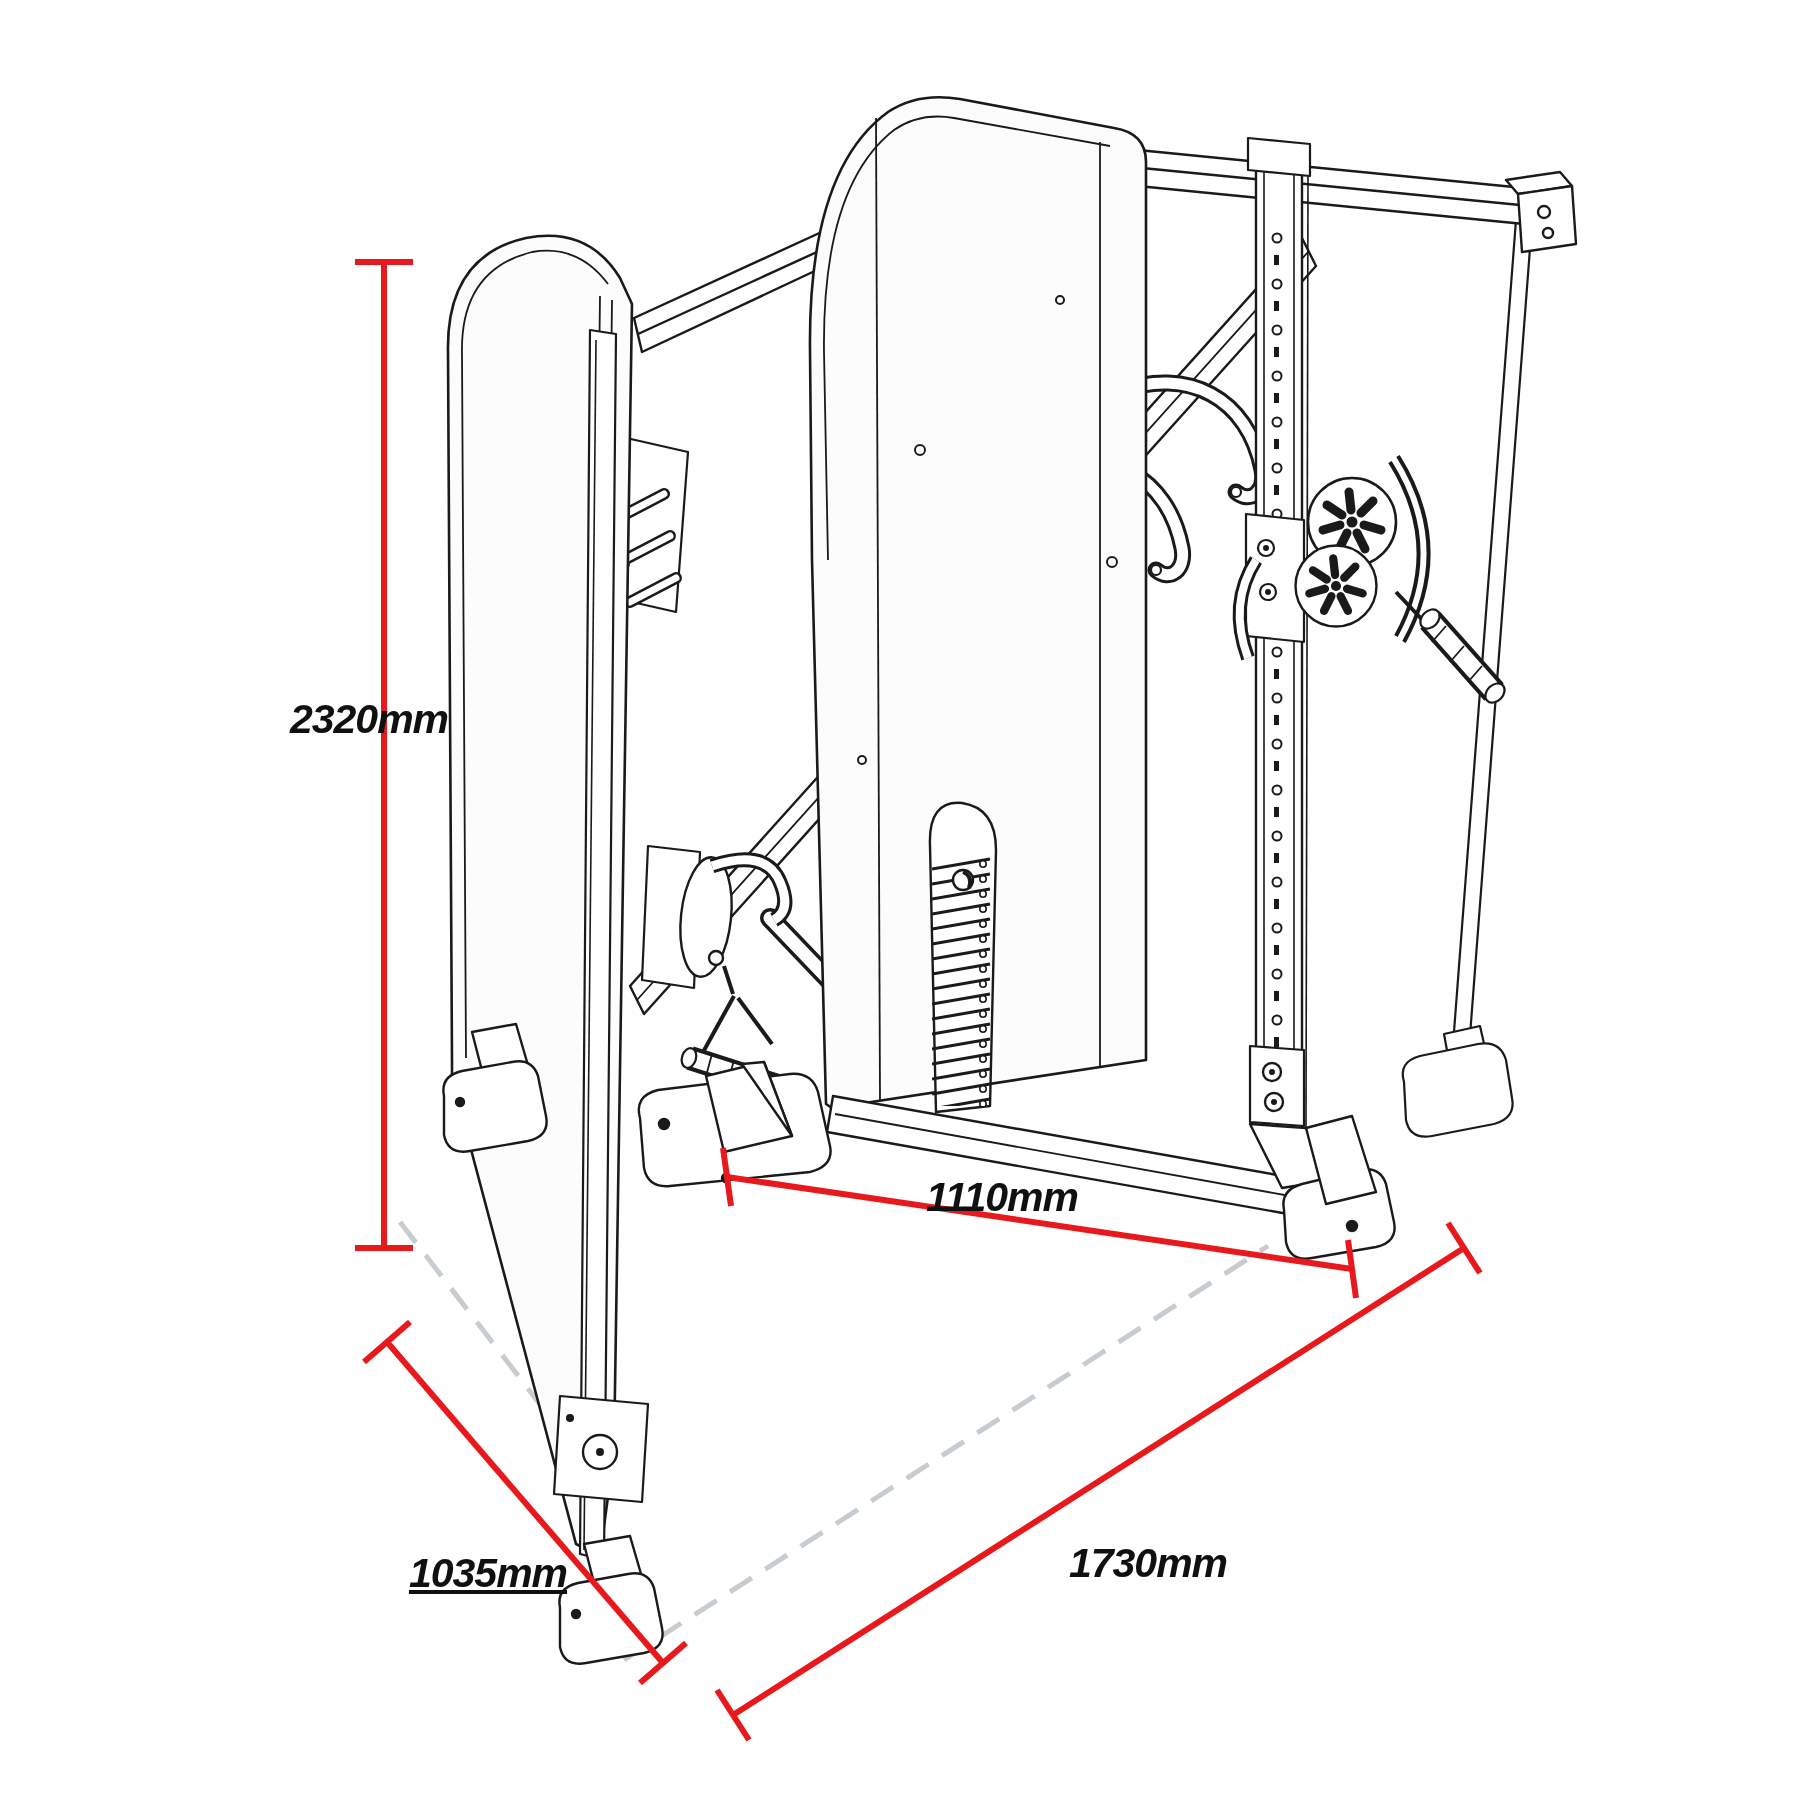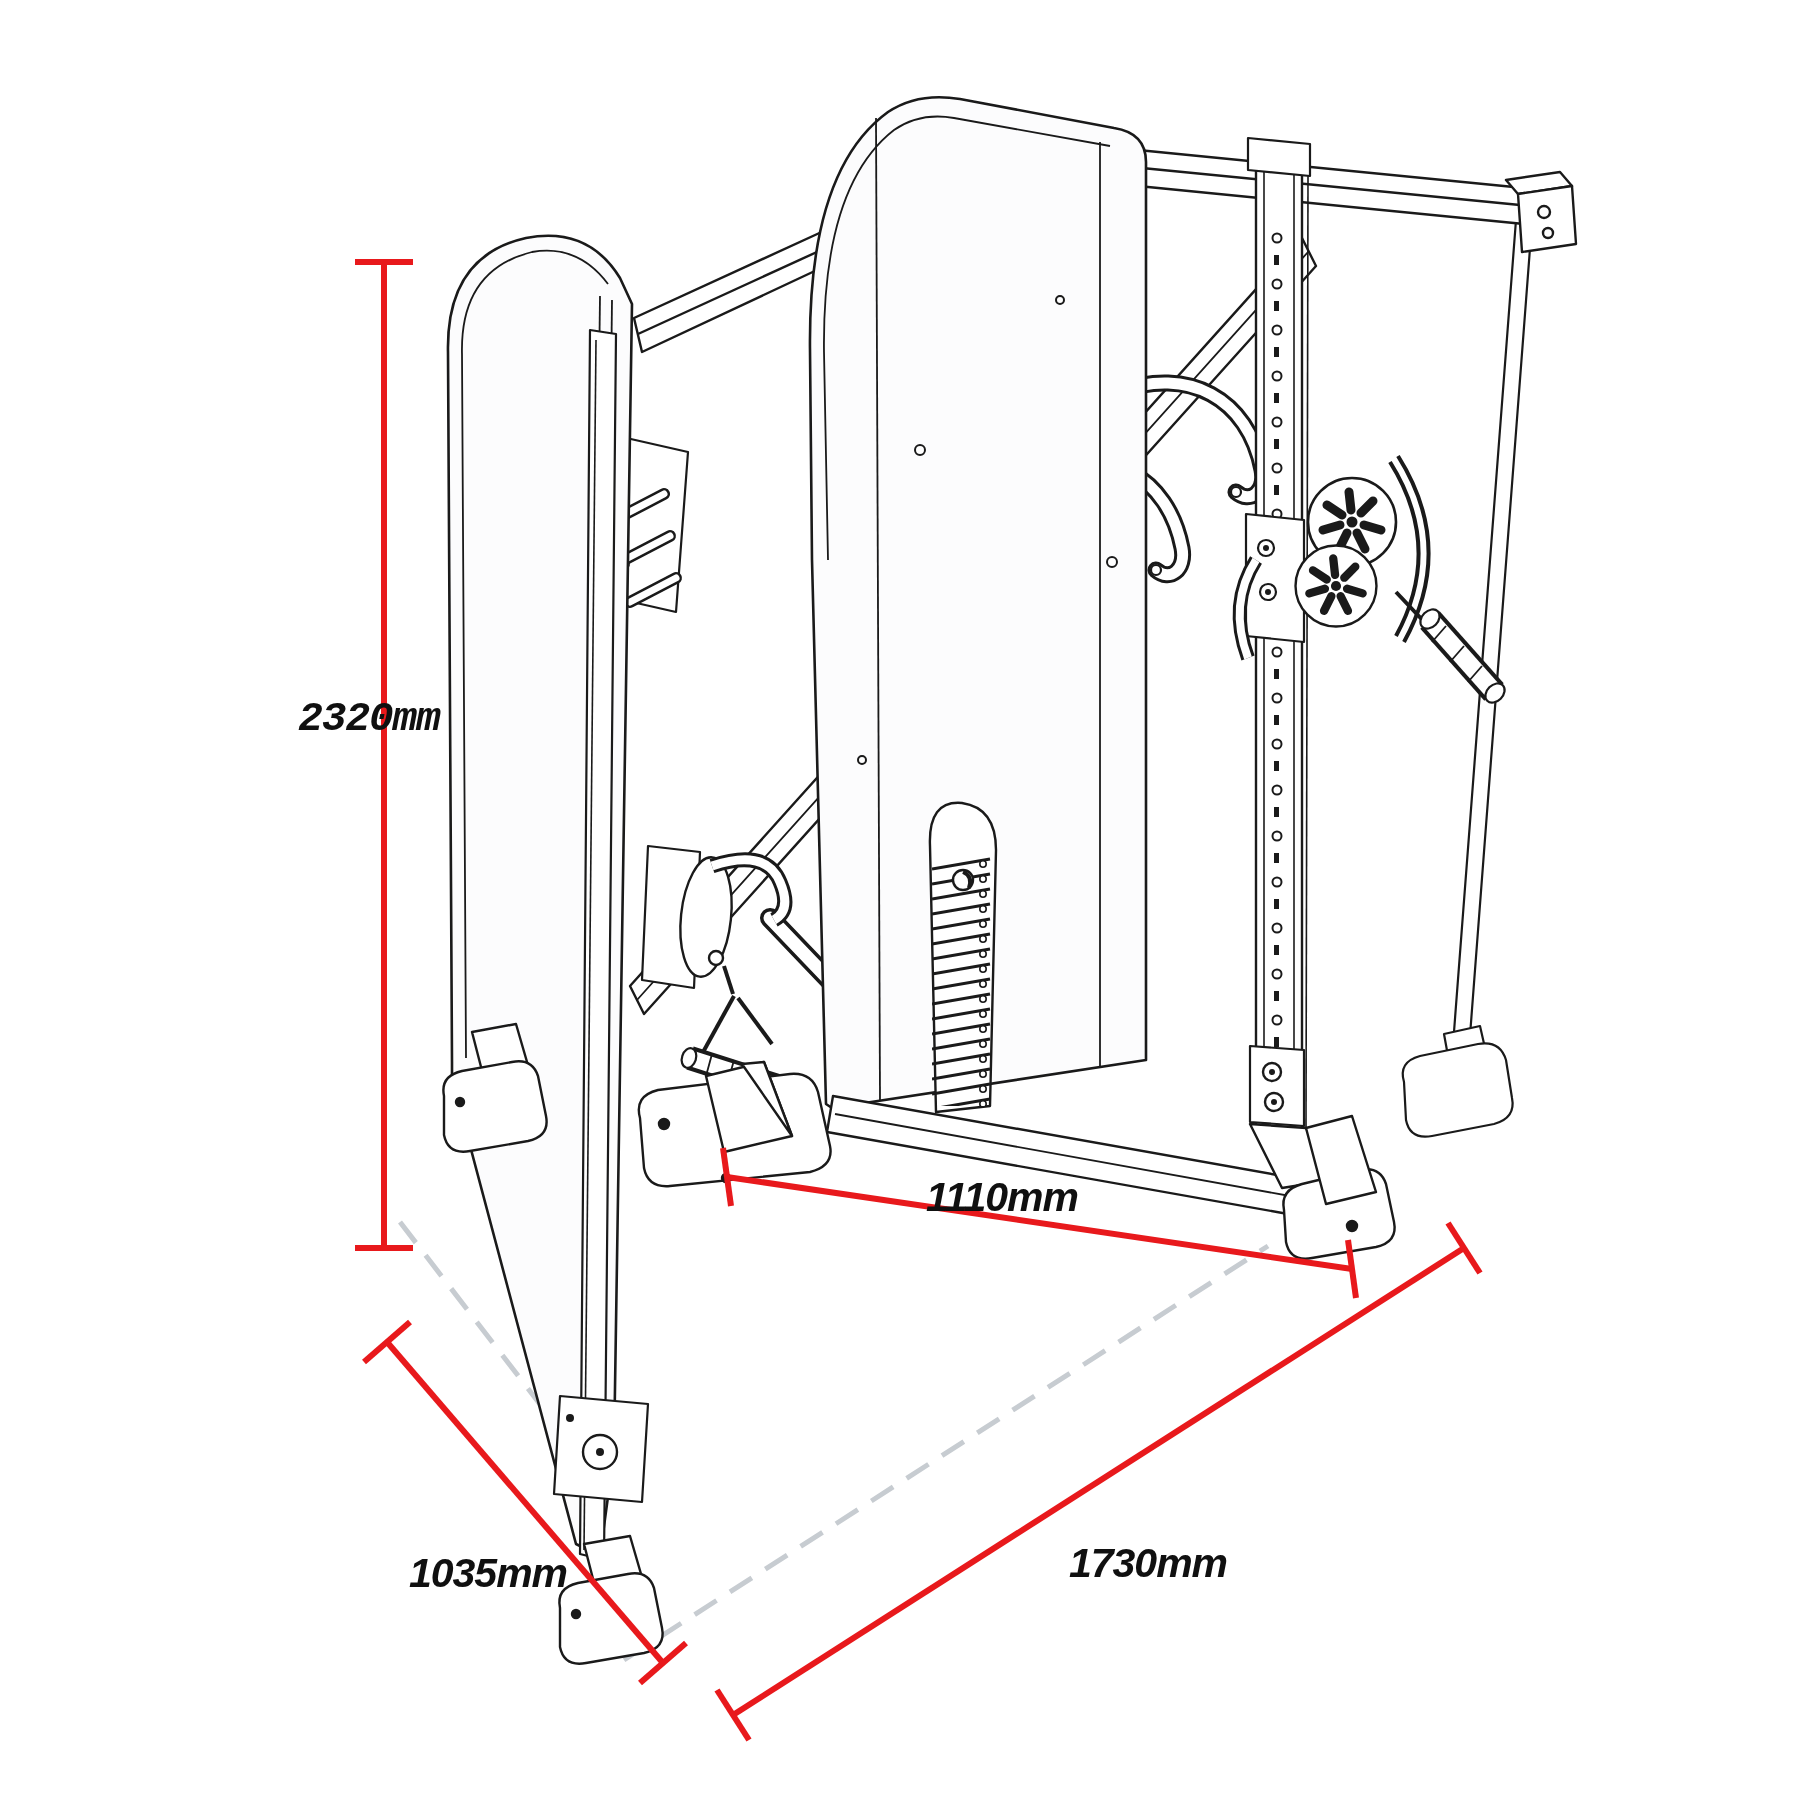--- a/index.html
+++ b/index.html
@@ -264,18 +264,18 @@
       <line class="dim" x1="1448" y1="1223" x2="1480" y2="1273"></line>
     </g>
     <g>
       <line class="dim" x1="387" y1="1342" x2="663" y2="1663"></line>
       <line class="dim" x1="410" y1="1322" x2="364" y2="1362"></line>
       <line class="dim" x1="686" y1="1643" x2="640" y2="1683"></line>
     </g>
   </g>
 </svg>
 
-<div class="dim-label" style="left:239px;top:698px;font-family:Liberation Mono, monospace;">2320mm</div>
+<div class="dim-label" style="left:239px;top:698px;">2320mm</div>
 <div class="dim-label" style="left:872px;top:1176px;">1110mm</div>
 <div class="dim-label" style="left:1018px;top:1542px;">1730mm</div>
-<div class="dim-label" style="left:358px;top:1552px;">1035mm</div>
+<div class="dim-label" style="left:358px;top:1552px;text-decoration:underline;">1035mm</div>
 
 </div>
 
 </body></html>

